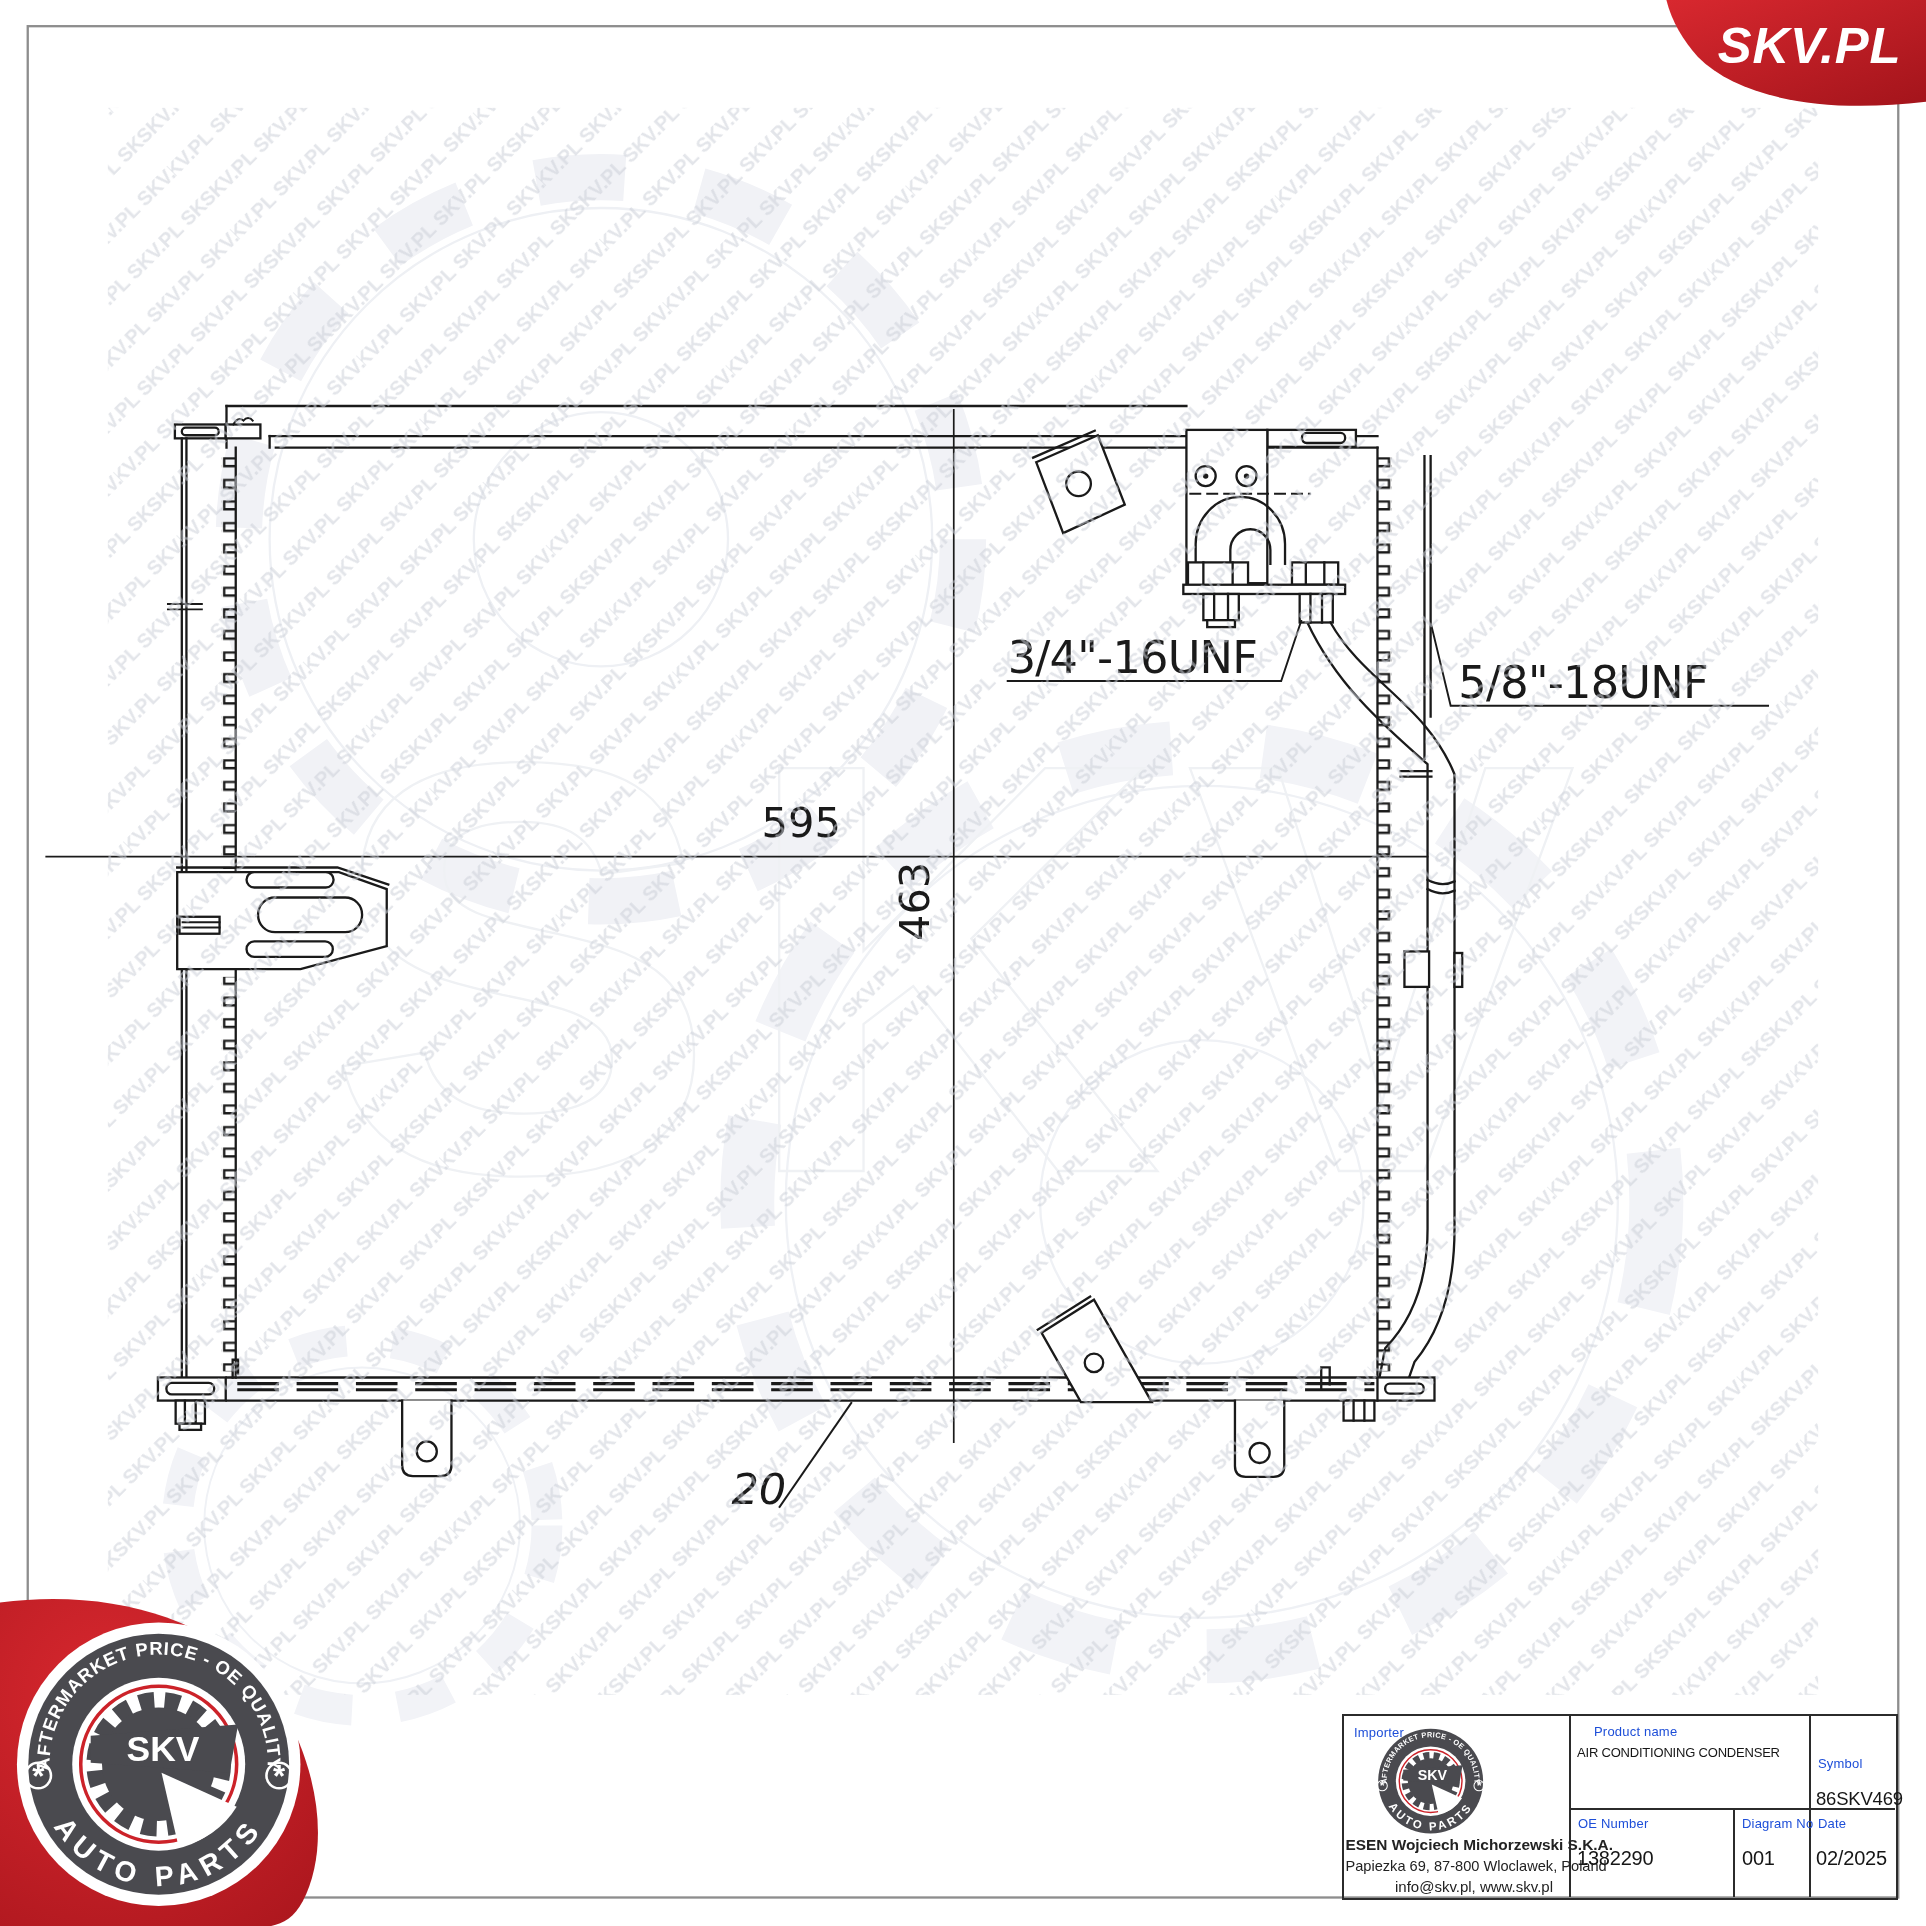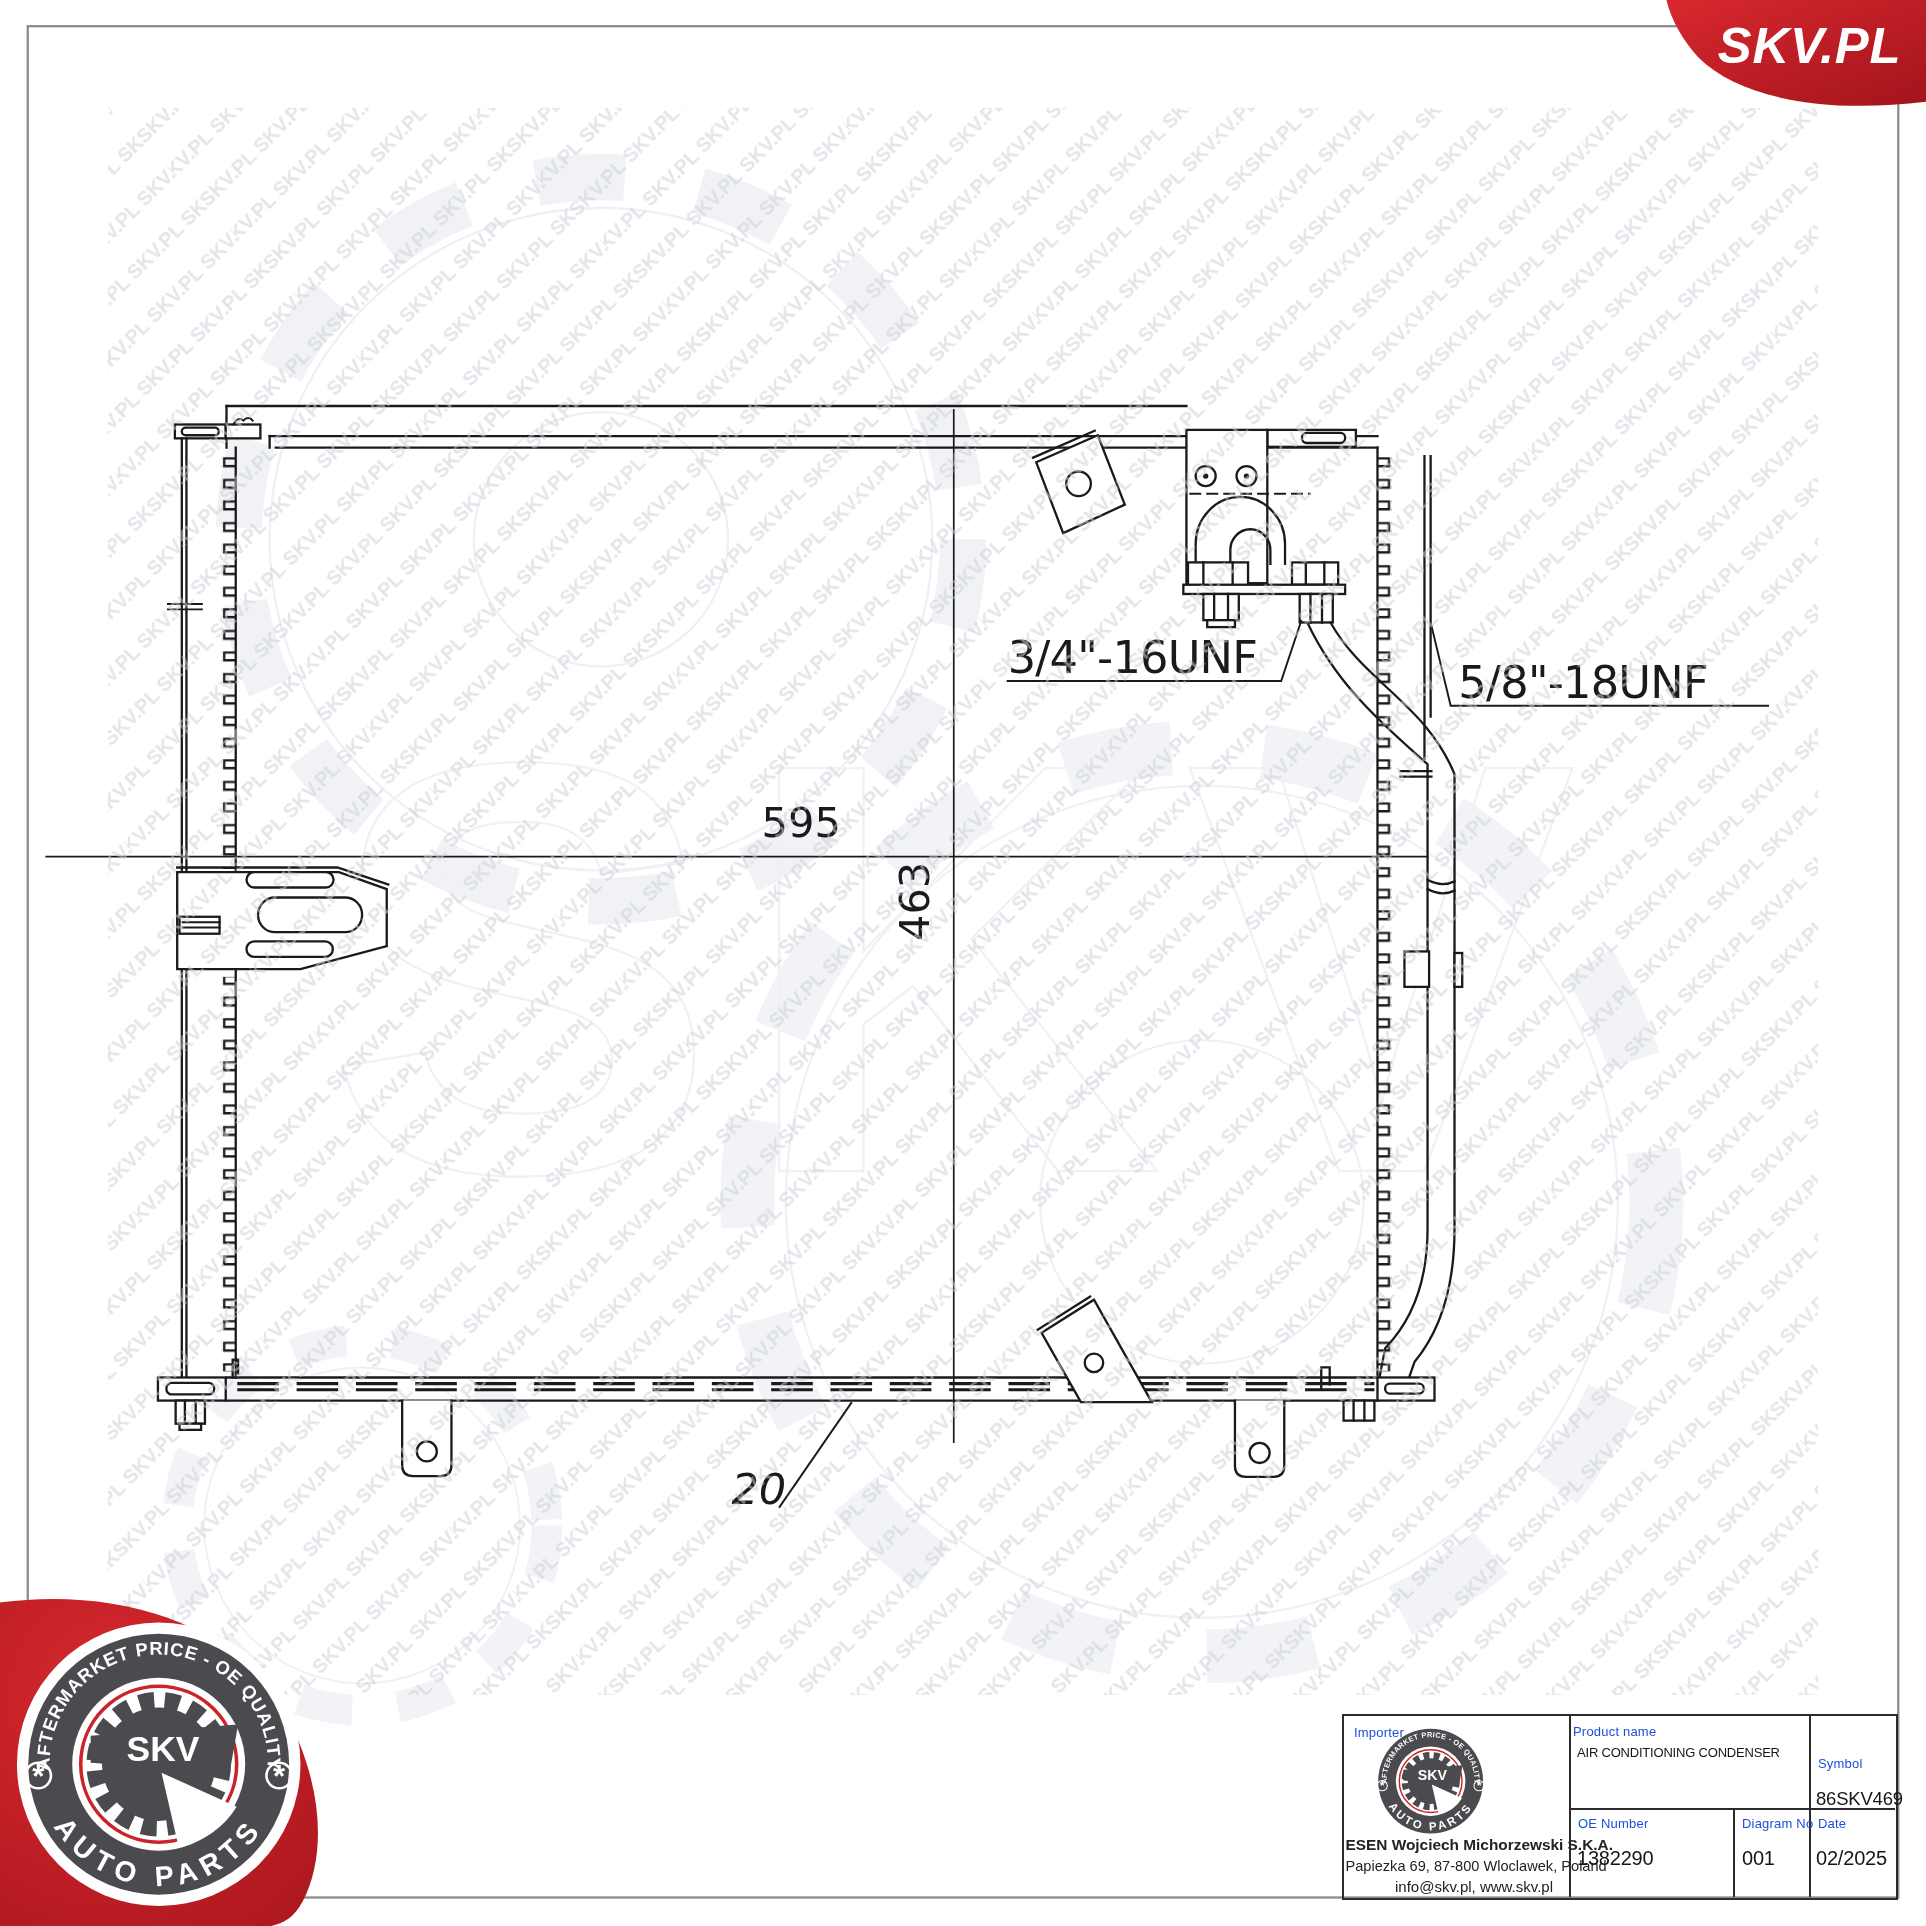--- a/index.html
+++ b/index.html
@@ -257,21 +257,21 @@
   <div class="tline vl" style="left:225px;top:0;height:181px;"></div>
   <div class="tline vl" style="left:465px;top:0;height:181px;"></div>
   <div class="tline vl" style="left:389px;top:92px;height:89px;"></div>
   <div class="tline hl" style="left:225px;top:92px;width:326px;"></div>
 
   <div class="tlabel" style="left:10px;top:9.2px;">Importer</div>
   <div class="addr" style="left:1.5px;top:120px;font-size:15.4px;font-weight:bold;">ESEN Wojciech Michorzewski S.K.A.</div>
   <div class="addr" style="left:1.5px;top:142px;font-size:14.6px;">Papiezka 69, 87-800 Wloclawek, Poland</div>
   <div class="addr" style="left:1.5px;top:162px;font-size:15px;">info@skv.pl, www.skv.pl</div>
 
-  <div class="tlabel" style="left:229px;top:7.7px;">Product name</div>
+  <div class="tlabel" style="left:250px;top:7.7px;">Product name</div>
   <div class="tvalue" style="left:233px;top:29px;font-size:13px;">AIR CONDITIONING CONDENSER</div>
 
   <div class="tlabel" style="left:474px;top:7.7px;margin-top:32px;">Symbol</div>
   <div class="tvalue" style="left:472px;top:29px;margin-top:43px;">86SKV469</div>
 
   <div class="tlabel" style="left:234px;top:100px;">OE Number</div>
   <div class="tvalue" style="left:233px;top:131px;font-size:20px;">1382290</div>
 
   <div class="tlabel" style="left:398px;top:100px;">Diagram No</div>
   <div class="tvalue" style="left:398px;top:131px;font-size:20px;">001</div>

